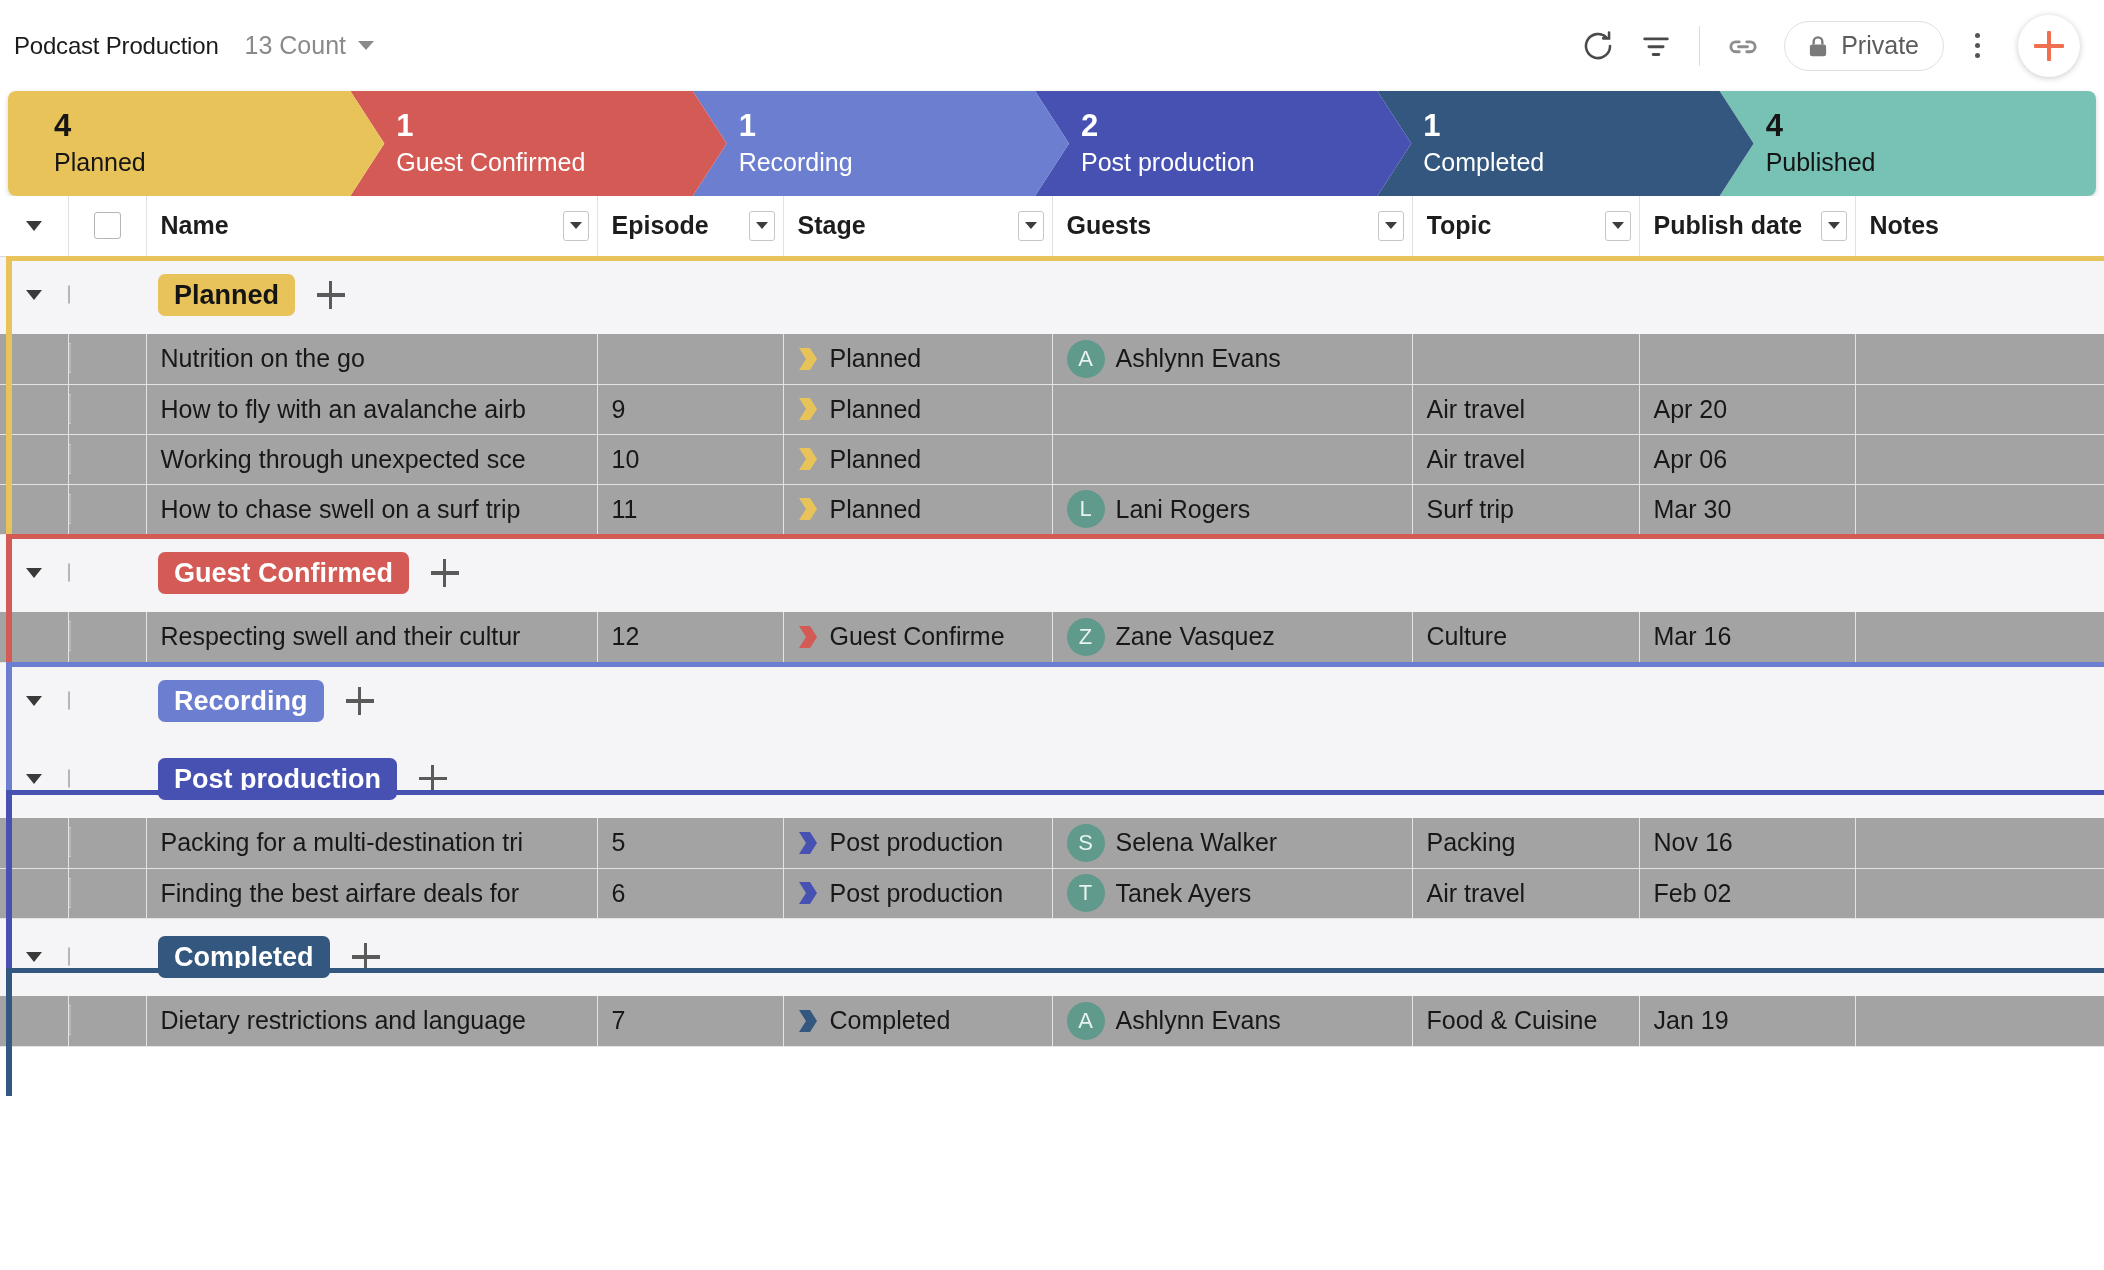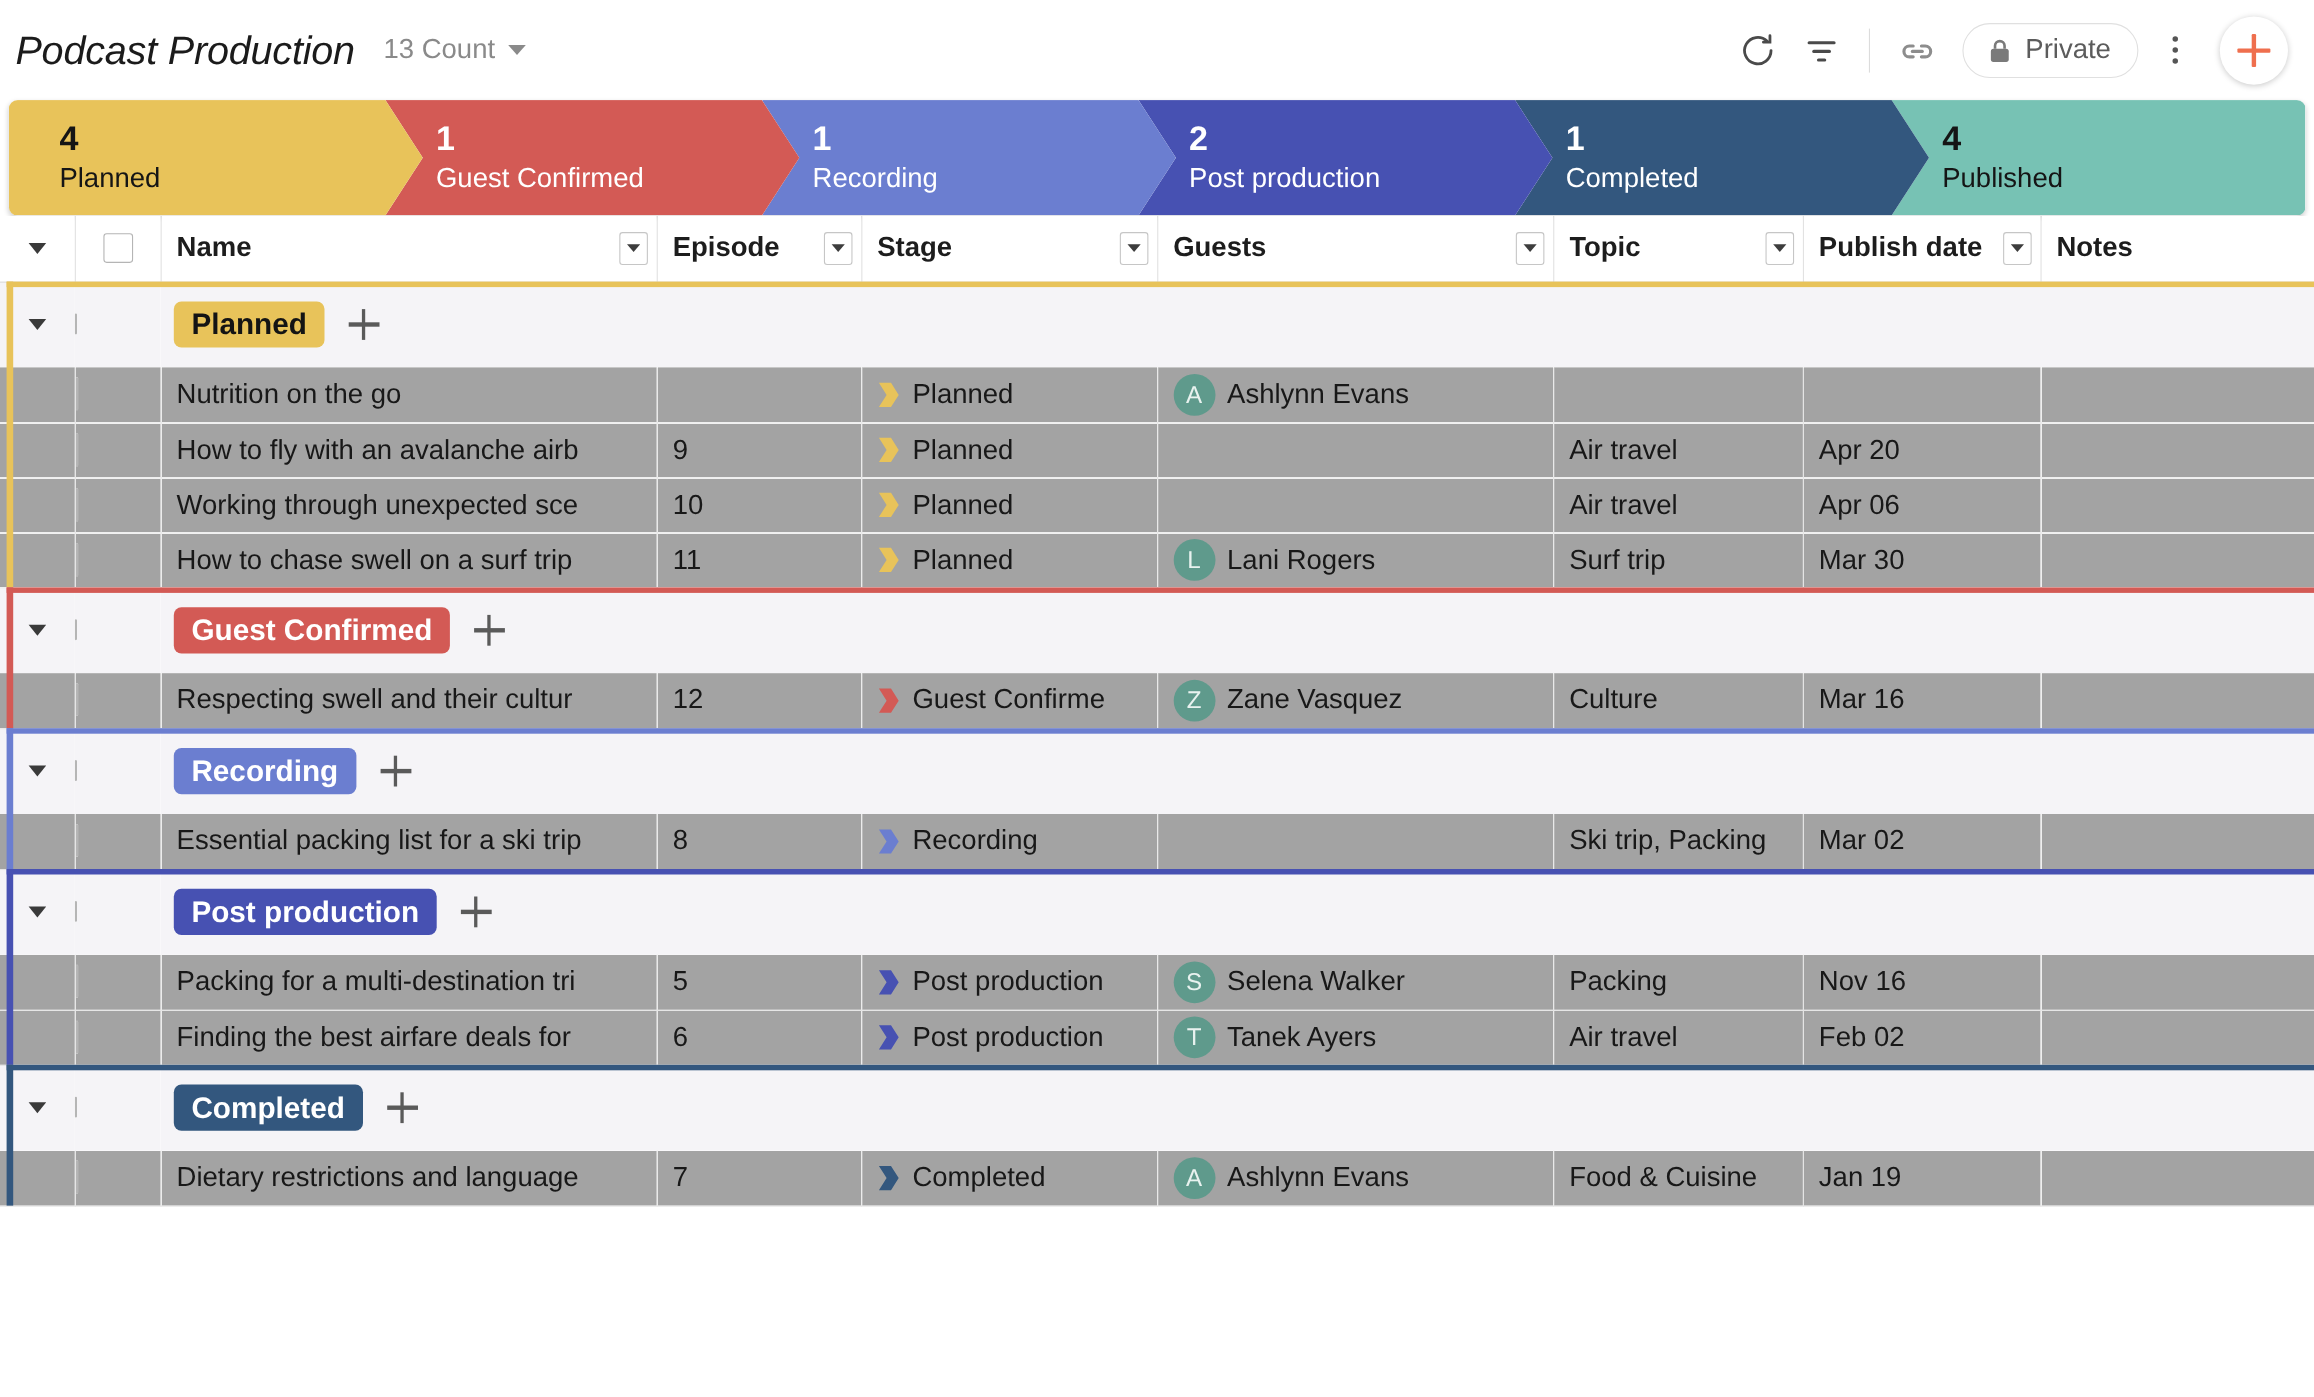--- a/index.html
+++ b/index.html
@@ -13,25 +13,24 @@
   
   #topbar {
     height: 91px;
     display: flex;
     align-items: center;
     padding: 0 24px 0 14px;
     background: #fff;
     position: relative;
   }
   #app-title {
-    font-size: 36px;
+    font-size: 24px;
     color: #1b1b1b;
     letter-spacing: -0.2px;
     white-space: nowrap;
-    font-style: italic;
   }
   #count-wrap {
     display: flex;
     align-items: center;
     gap: 12px;
     margin-left: 26px;
     cursor: pointer;
   }
   #count-label { font-size: 25px; color: #8a8a8a; white-space: nowrap; }
   .caret-down {
@@ -520,38 +519,20 @@
             </div>
           </td>
           <td><span class="chkbox"></span></td>
           <td colspan="7">
             <div class="grp-cell-inner">
               <span class="grp-badge" style="background: rgb(107, 126, 208);">Recording</span>
               <span class="grp-plus"></span>
             </div>
           </td>
         </tr>
-        <tr class="data-row">
-          <td></td>
-          <td><span class="chkbox"></span></td>
-          <td class="cell-pad">Essential packing list for a ski trip</td>
-          <td class="cell-pad">8</td>
-          <td>
-            <div class="stage-cell">
-              <svg class="stage-flag" viewBox="0 0 20 26">
-                <path d="M1 2 L12 2 L19 13 L12 24 L1 24 L8 13 Z" fill="#6b7ed0"></path>
-              </svg>
-              <span class="stage-txt">Recording</span>
-            </div>
-          </td>
-          <td></td>
-          <td class="cell-pad">Ski trip, Packing</td>
-          <td class="cell-pad">Mar 02</td>
-          <td class="cell-pad no-right"></td>
-        </tr>
         <tr class="group-row">
           <td>
             <div style="display:flex;justify-content:center">
               <span class="expand-caret"></span>
             </div>
           </td>
           <td><span class="chkbox"></span></td>
           <td colspan="7">
             <div class="grp-cell-inner">
               <span class="grp-badge" style="background: rgb(71, 81, 178);">Post production</span>

